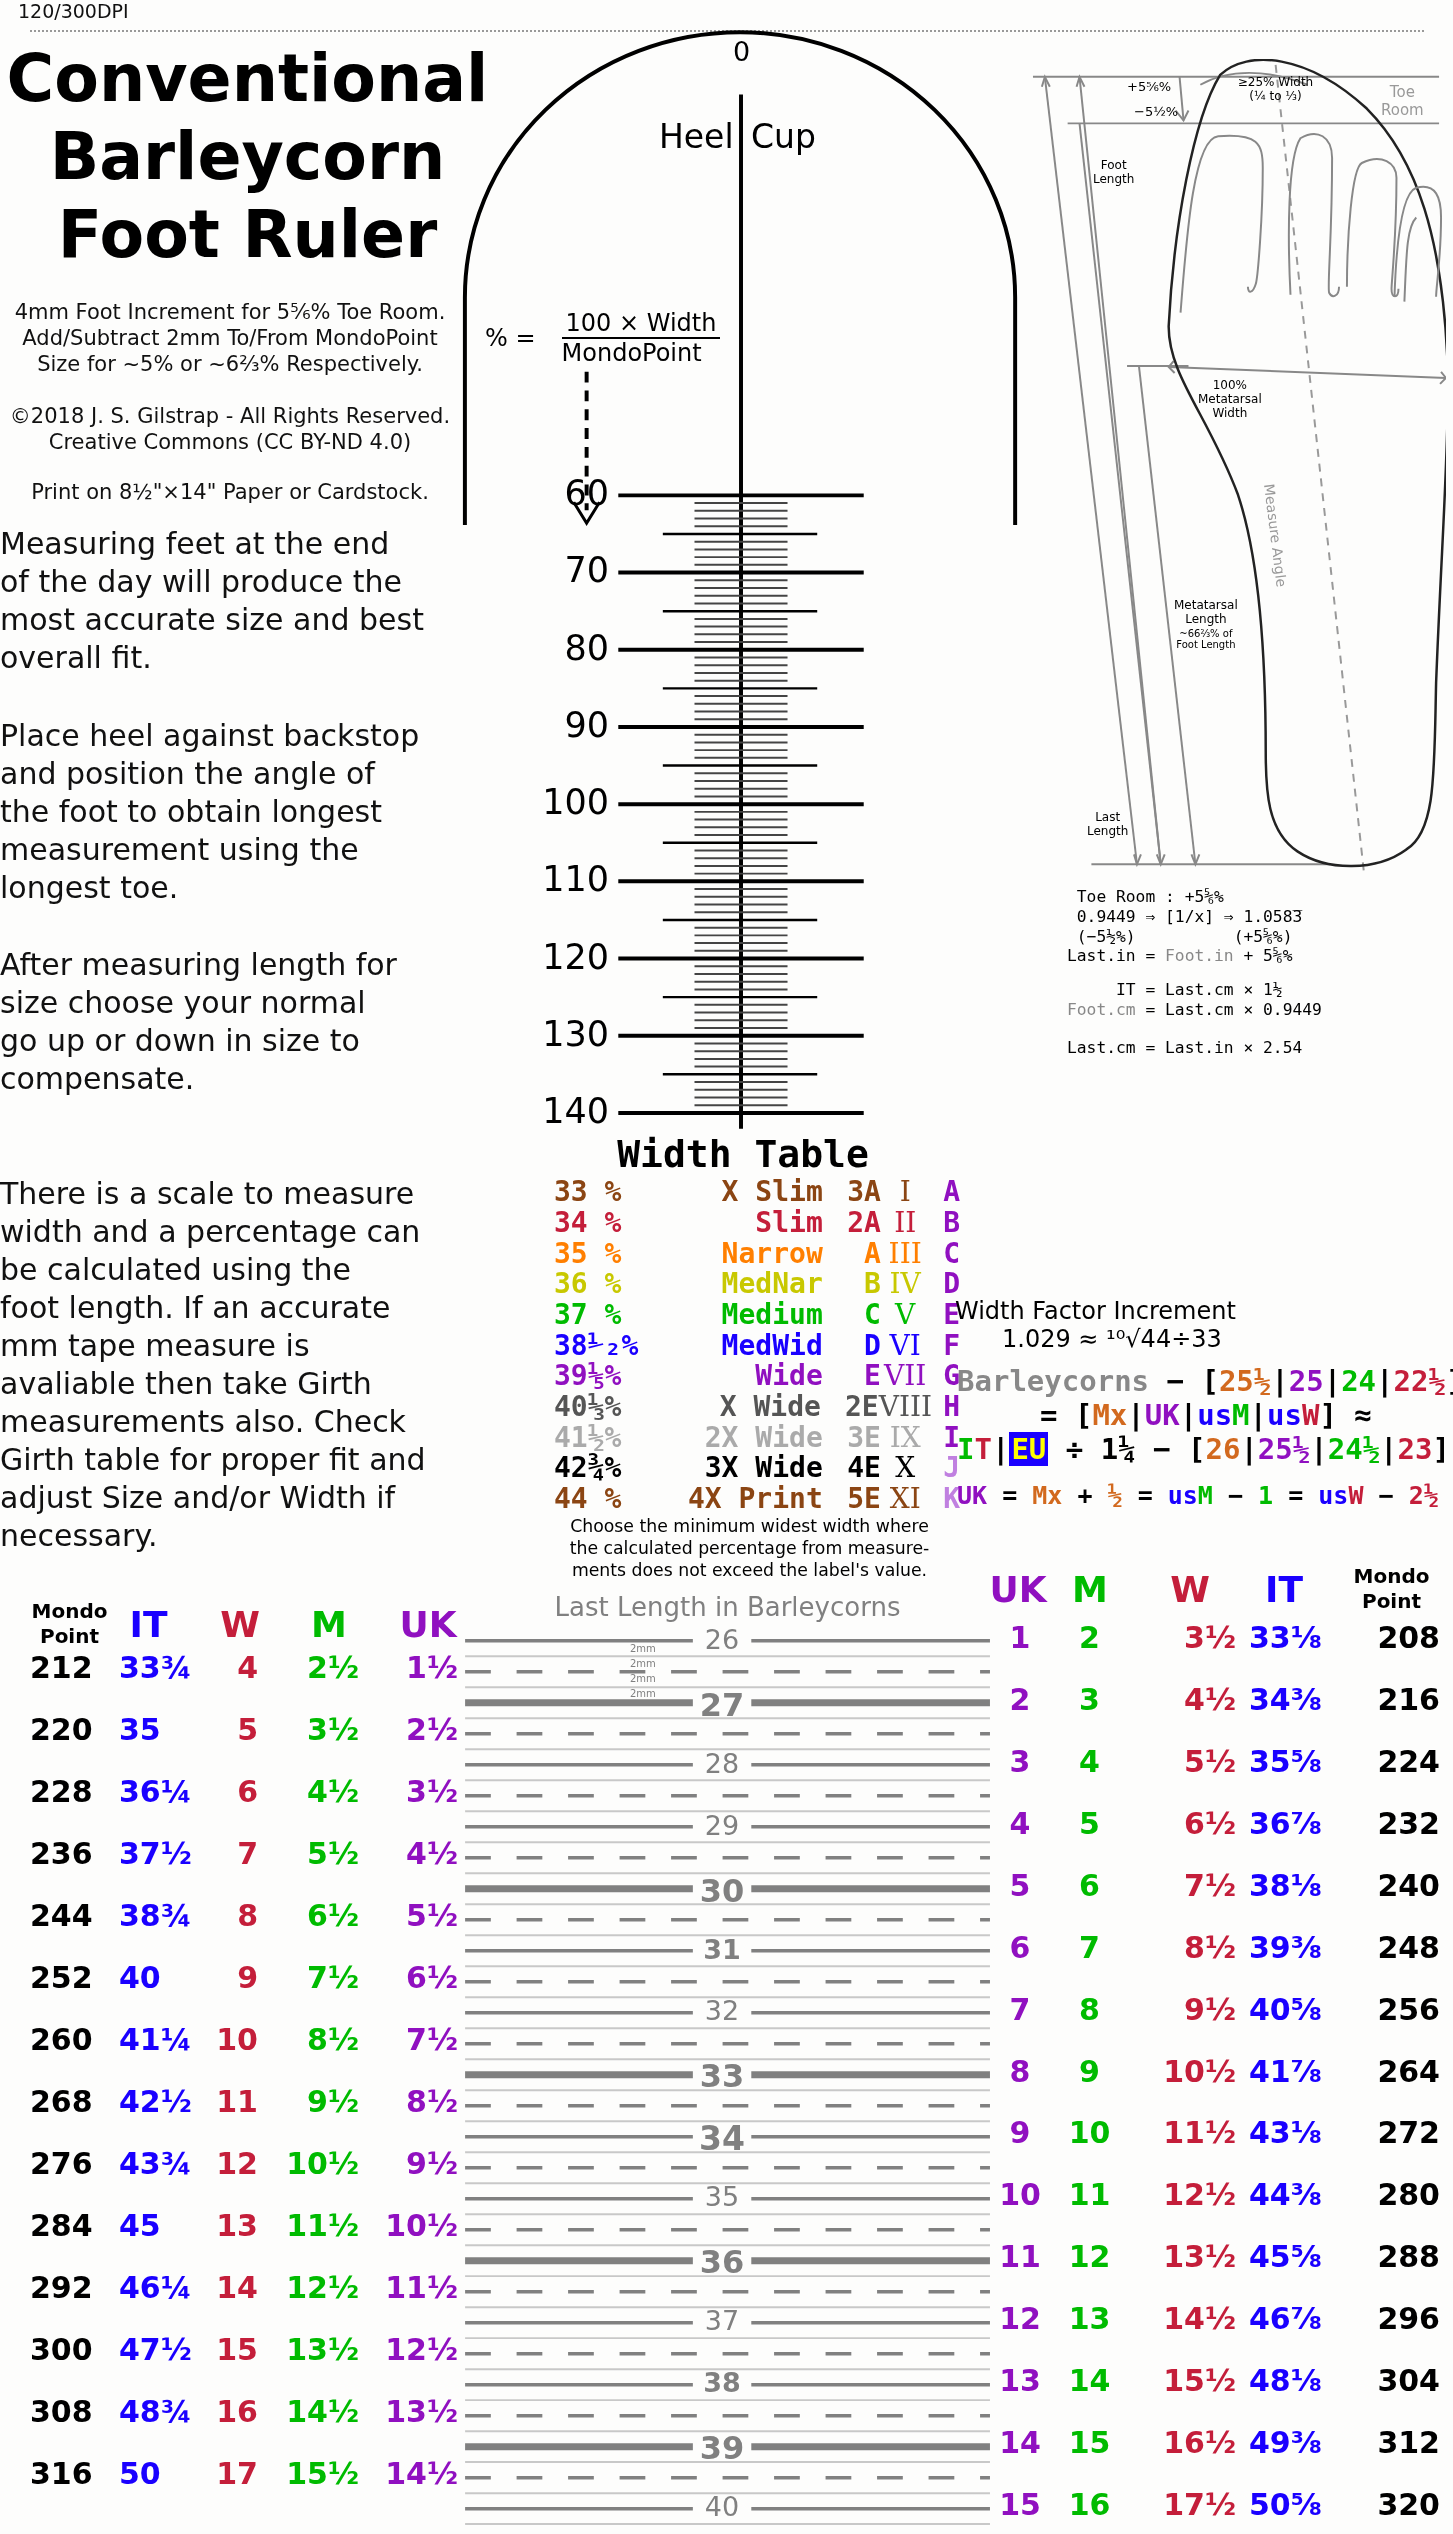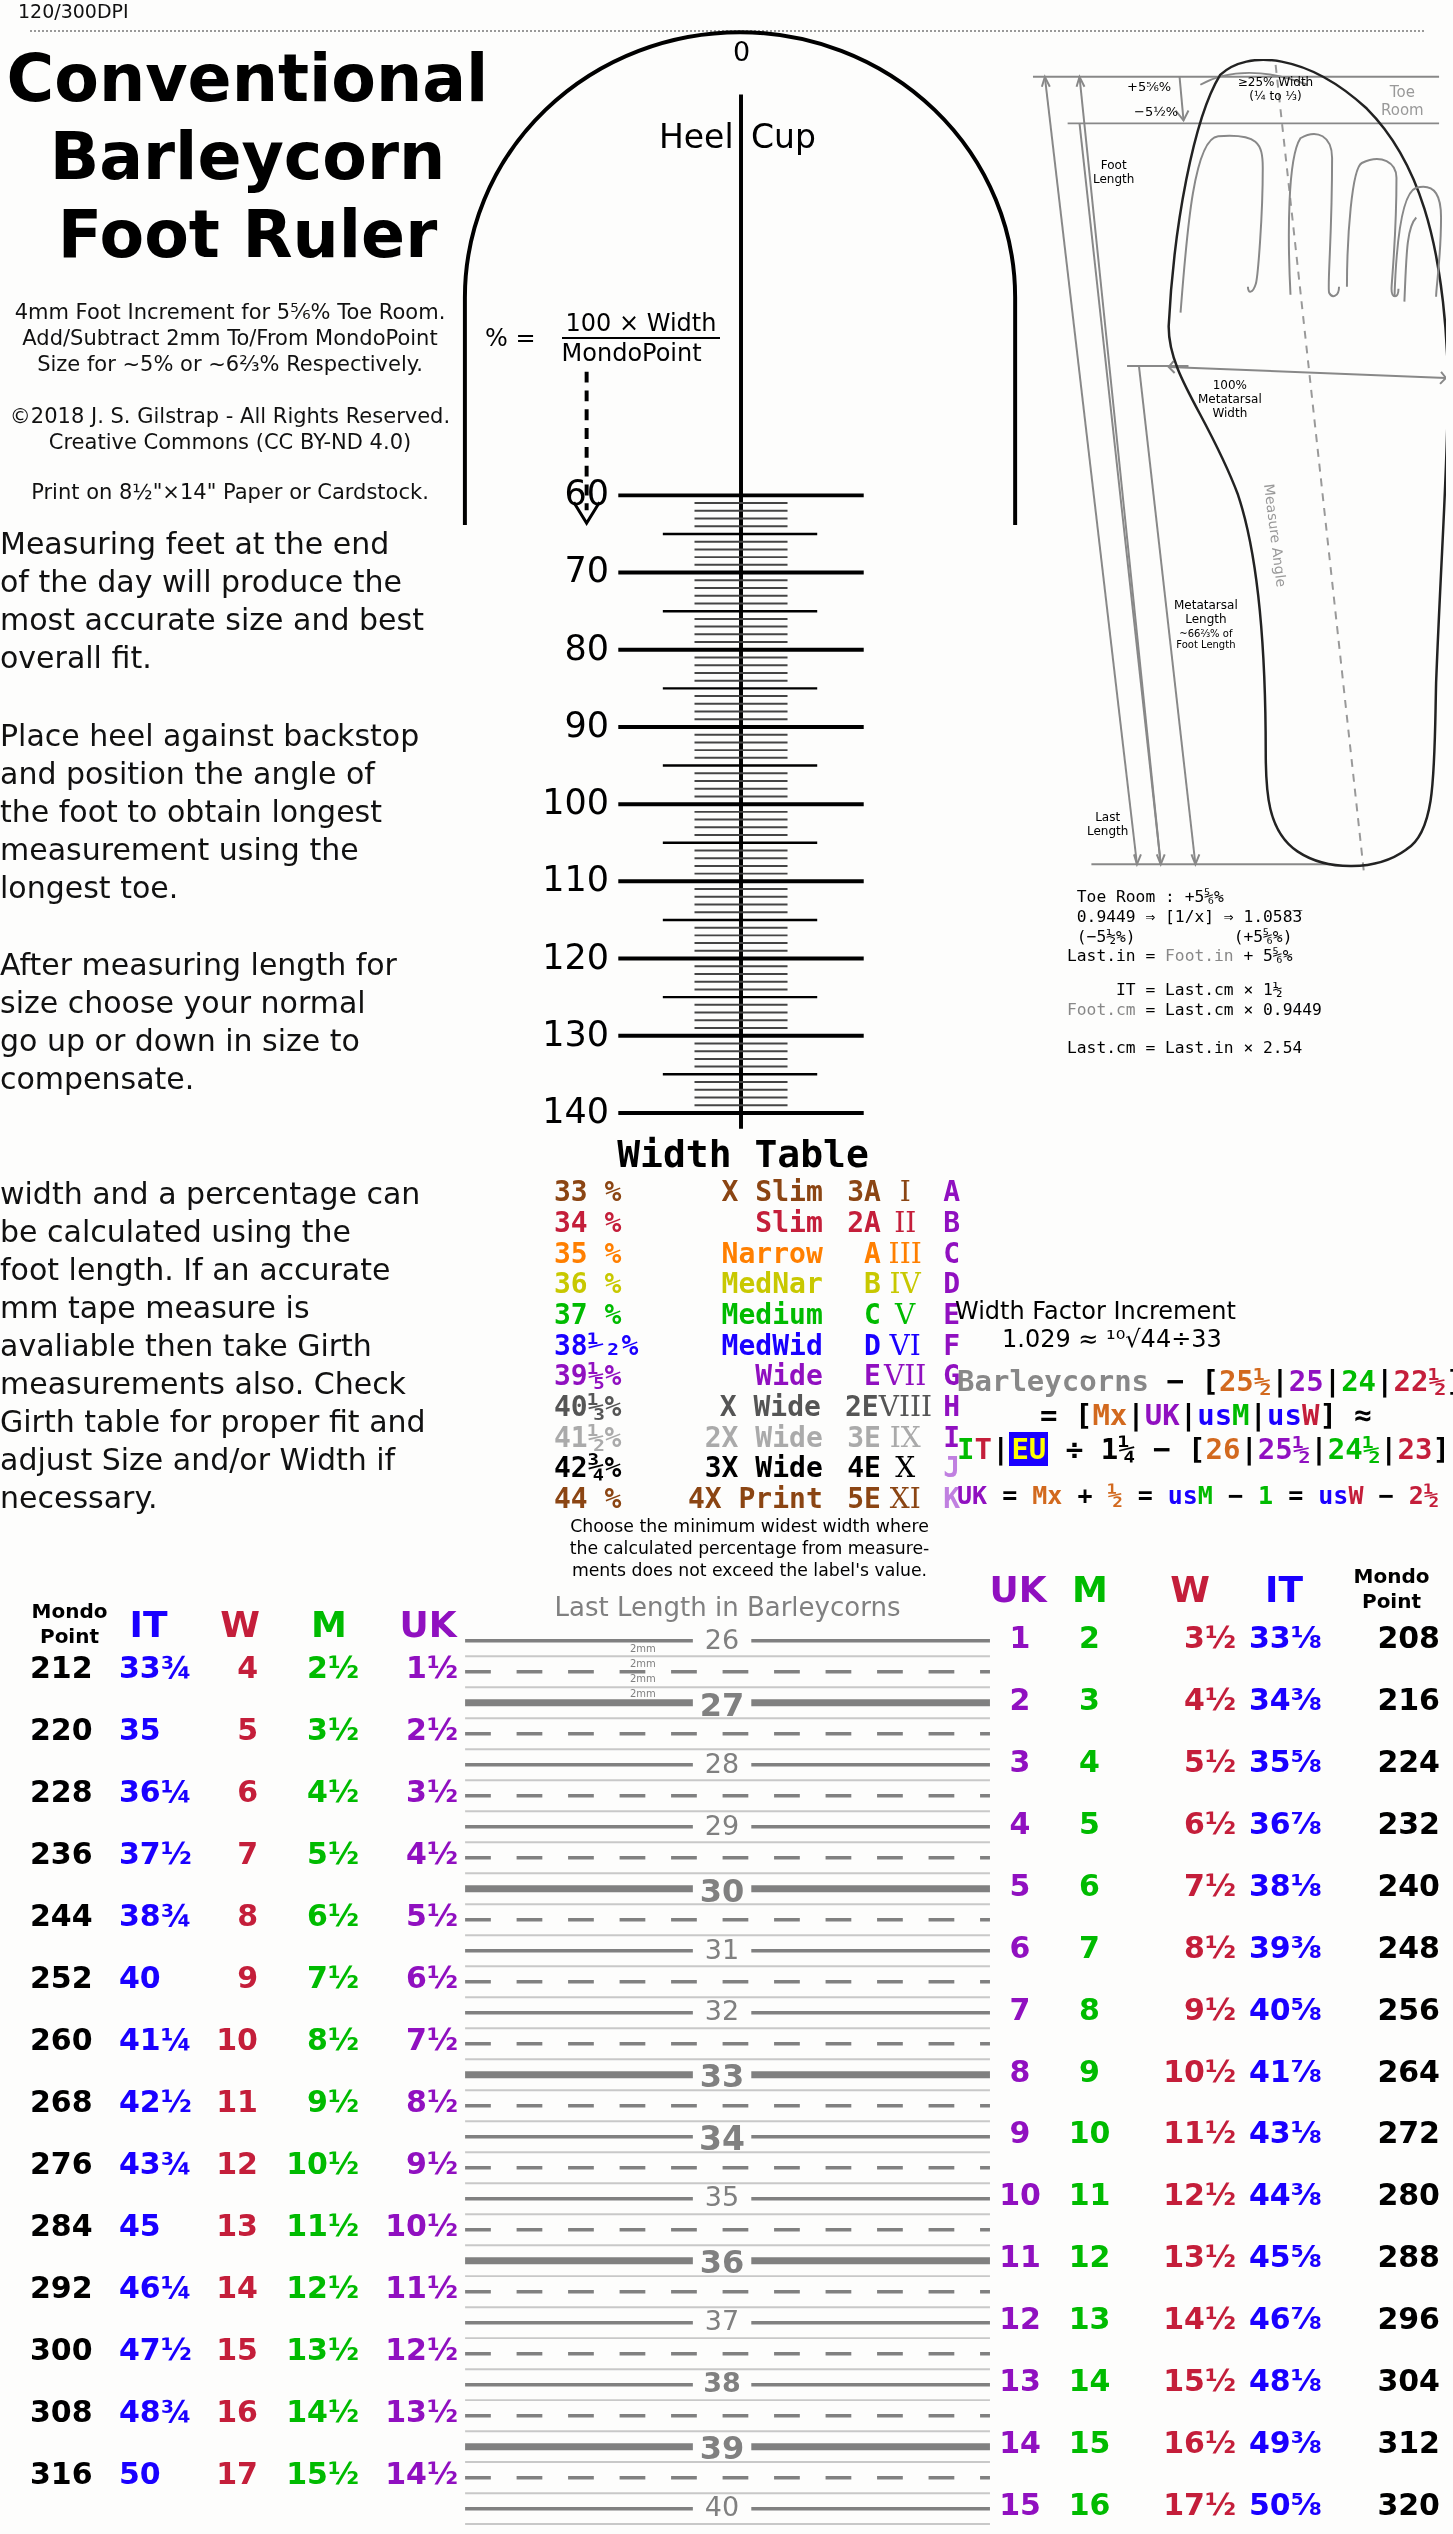--- a/index.html
+++ b/index.html
@@ -76,20 +76,21 @@
   <div>measurement using the</div>
   <div>longest toe.</div>
 </div>
 <div class="abs para" style="top:946px">
   <div>After measuring length for</div>
   <div>size choose your normal</div>
   <div>go up or down in size to</div>
   <div>compensate.</div>
 </div>
 <div class="abs para" style="top:1175px">
+  <div>There is a scale to measure</div>
   <div>width and a percentage can</div>
   <div>be calculated using the</div>
   <div>foot length.  If an accurate</div>
   <div>mm tape measure is</div>
   <div>avaliable then take Girth</div>
   <div>measurements also.  Check</div>
   <div>Girth table for proper fit and</div>
   <div>adjust Size and/or Width if</div>
   <div>necessary.</div>
 </div>
@@ -447,21 +448,21 @@
       <line x1="759" x2="1000" y1="2533.4" y2="2533.4" stroke="#808080" stroke-width="3.5"></line>
       <line x1="470" x2="1000" y1="2549" y2="2549" stroke="#c8c8c8" stroke-width="2"></line>
     </g>
   </svg>
 <div id="bar-labels">
     <div class="abs" style="left: 693px; width: 58px; text-align: center; top: 1624px; font-size: 27px; color: rgb(128, 128, 128); font-weight: normal;">26</div>
     <div class="abs" style="left: 693px; width: 58px; text-align: center; top: 1686px; font-size: 32px; color: rgb(128, 128, 128); font-weight: bold;">27</div>
     <div class="abs" style="left: 693px; width: 58px; text-align: center; top: 1748px; font-size: 27px; color: rgb(128, 128, 128); font-weight: normal;">28</div>
     <div class="abs" style="left: 693px; width: 58px; text-align: center; top: 1810px; font-size: 27px; color: rgb(128, 128, 128); font-weight: normal;">29</div>
     <div class="abs" style="left: 693px; width: 58px; text-align: center; top: 1872px; font-size: 32px; color: rgb(128, 128, 128); font-weight: bold;">30</div>
-    <div class="abs" style="left: 693px; width: 58px; text-align: center; top: 1934px; font-size: 27px; color: rgb(128, 128, 128); font-weight: normal;">31</div>
+    <div class="abs" style="left: 693px; width: 58px; text-align: center; top: 1934px; font-size: 27px; color: rgb(128, 128, 128); font-weight: bold;">31</div>
     <div class="abs" style="left: 693px; width: 58px; text-align: center; top: 1995px; font-size: 27px; color: rgb(128, 128, 128); font-weight: normal;">32</div>
     <div class="abs" style="left: 693px; width: 58px; text-align: center; top: 2057px; font-size: 32px; color: rgb(128, 128, 128); font-weight: bold;">33</div>
     <div class="abs" style="left: 693px; width: 58px; text-align: center; top: 2119px; font-size: 33px; color: rgb(128, 128, 128); font-weight: bold;">34</div>
     <div class="abs" style="left: 693px; width: 58px; text-align: center; top: 2181px; font-size: 27px; color: rgb(128, 128, 128); font-weight: normal;">35</div>
     <div class="abs" style="left: 693px; width: 58px; text-align: center; top: 2243px; font-size: 32px; color: rgb(128, 128, 128); font-weight: bold;">36</div>
     <div class="abs" style="left: 693px; width: 58px; text-align: center; top: 2305px; font-size: 27px; color: rgb(128, 128, 128); font-weight: normal;">37</div>
     <div class="abs" style="left: 693px; width: 58px; text-align: center; top: 2367px; font-size: 27px; color: rgb(128, 128, 128); font-weight: bold;">38</div>
     <div class="abs" style="left: 693px; width: 58px; text-align: center; top: 2429px; font-size: 32px; color: rgb(128, 128, 128); font-weight: bold;">39</div>
     <div class="abs" style="left: 693px; width: 58px; text-align: center; top: 2491px; font-size: 27px; color: rgb(128, 128, 128); font-weight: normal;">40</div>
     <div class="abs" style="left: 630px; top: 1643px; font-size: 10px; color: rgb(128, 128, 128);">2mm</div>

